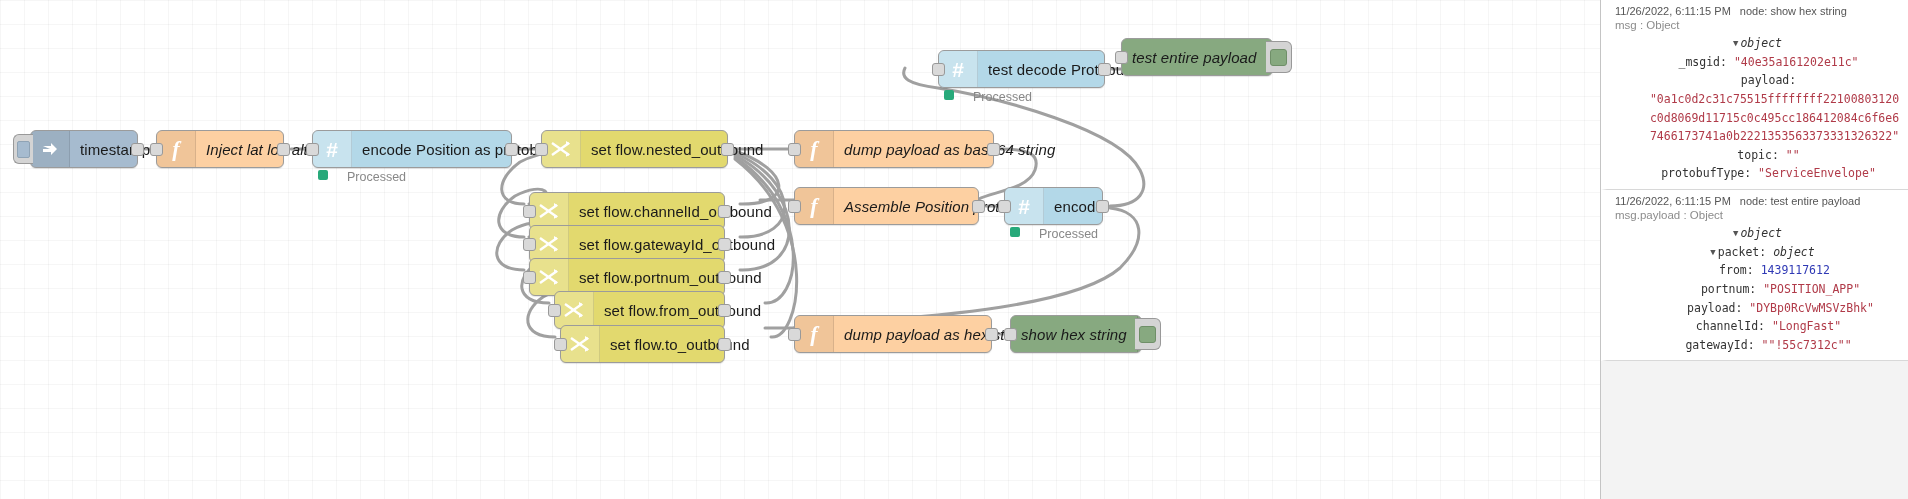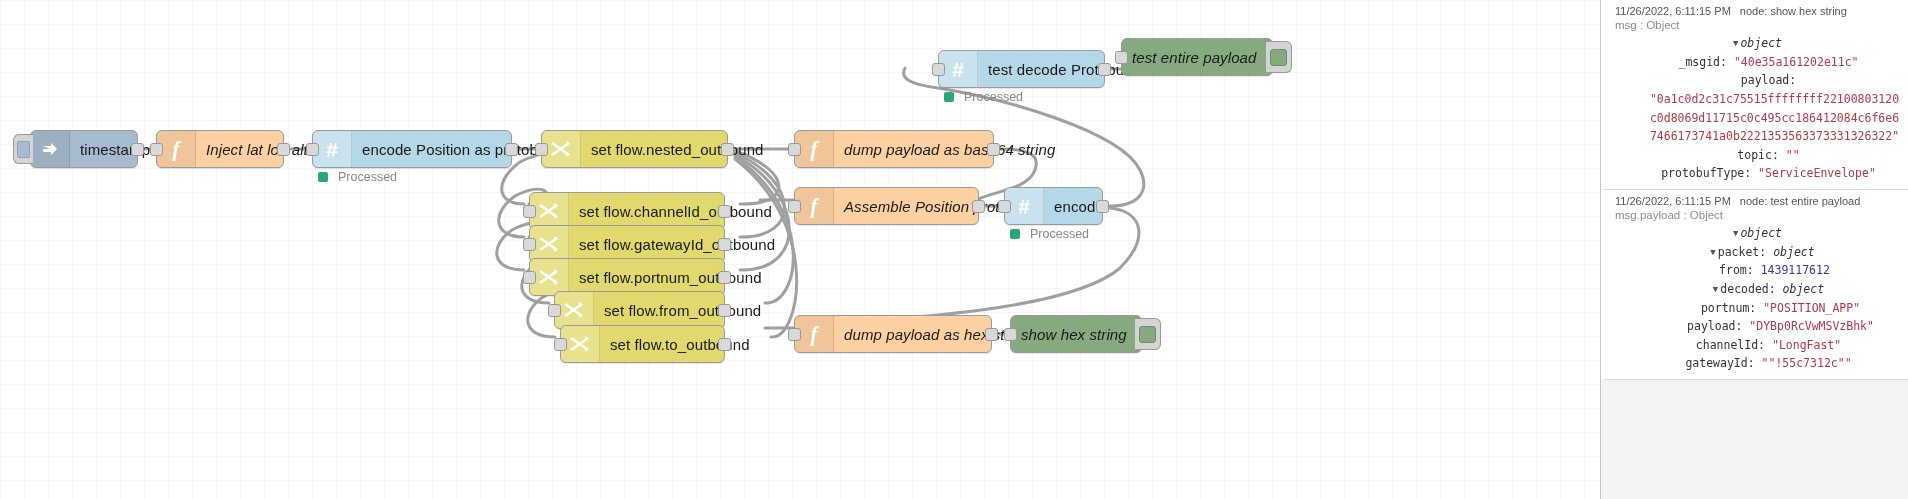--- a/index.html
+++ b/index.html
@@ -109,21 +109,21 @@
     width:26px;height:32px;
     background:#d4d4d4;border:1px solid #999;border-left:none;
     border-radius:0 6px 6px 0;box-sizing:border-box;
     display:flex;align-items:center;justify-content:center;
   }
   .dbg-btn i{display:block;width:15px;height:15px;background:#87a980;border:1px solid #6f8f68;border-radius:3px;}
 
   
   .status{
     position:absolute;
-    display:flex;align-items:center;gap:10px;
+    display:flex;gap:19px;
     font-size:12.5px;color:#888;white-space:nowrap;
   }
   .status i{width:10px;height:10px;border-radius:2px;background:#27a97a;display:block;}
 
   
   #sidebar{
     position:relative;
     flex:0 0 308px;width:308px;height:499px;
     background:#f3f3f3;
     border-left:1px solid #c4c4c4;
@@ -427,21 +427,20 @@
         <div class="dbg-msg">
           <div class="dbg-head">
             <span class="ts">11/26/2022, 6:11:15 PM</span>
             <span class="src">node: test entire payload</span>
           </div>
           <div class="dbg-topic">msg.payload : Object</div>
           <div class="tree">
             <div class="row"><span class="caret">▼</span><span class="t-obj">object</span></div>
             <div class="row ind1"><span class="caret">▼</span><span class="k">packet: </span><span class="t-obj">object</span></div>
             <div class="row ind3"><span class="k">from: </span><span class="v-num">1439117612</span></div>
-            <div class="row ind2"><span class="caret">▼</span><span class="k">decoded: </span><span class="t-obj">object</span></div>
             <div class="row ind4"><span class="k">portnum: </span><span class="v-str">"POSITION_APP"</span></div>
             <div class="row ind4"><span class="k">payload: </span><span class="v-str">"DYBp0RcVwMSVzBhk"</span></div>
             <div class="row ind2"><span class="k">channelId: </span><span class="v-str">"LongFast"</span></div>
             <div class="row ind2"><span class="k">gatewayId: </span><span class="v-str">""!55c7312c""</span></div>
           </div>
         </div>
       </div>
   </div>
 
 </div>

